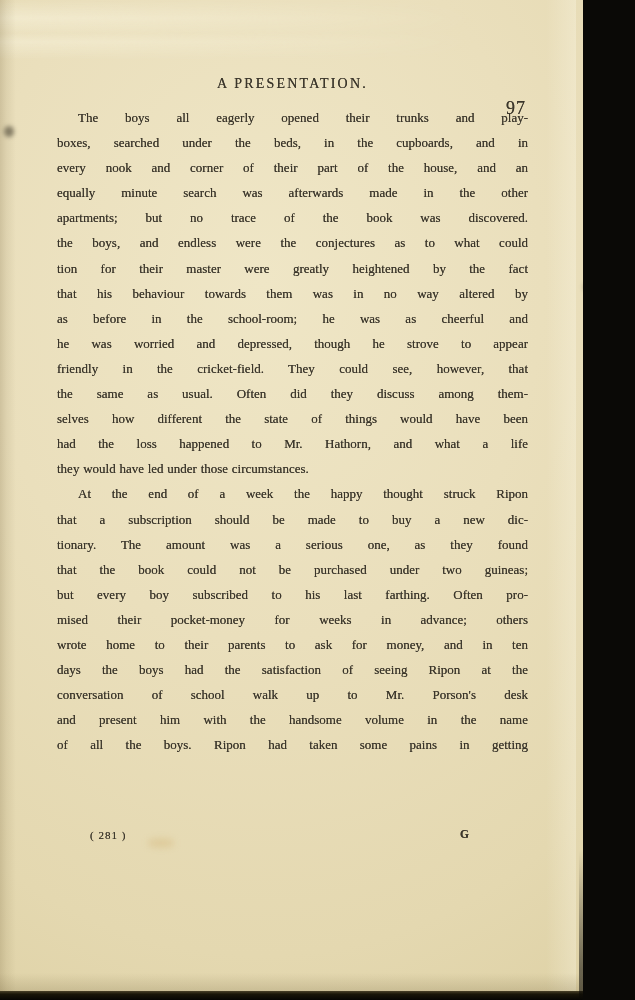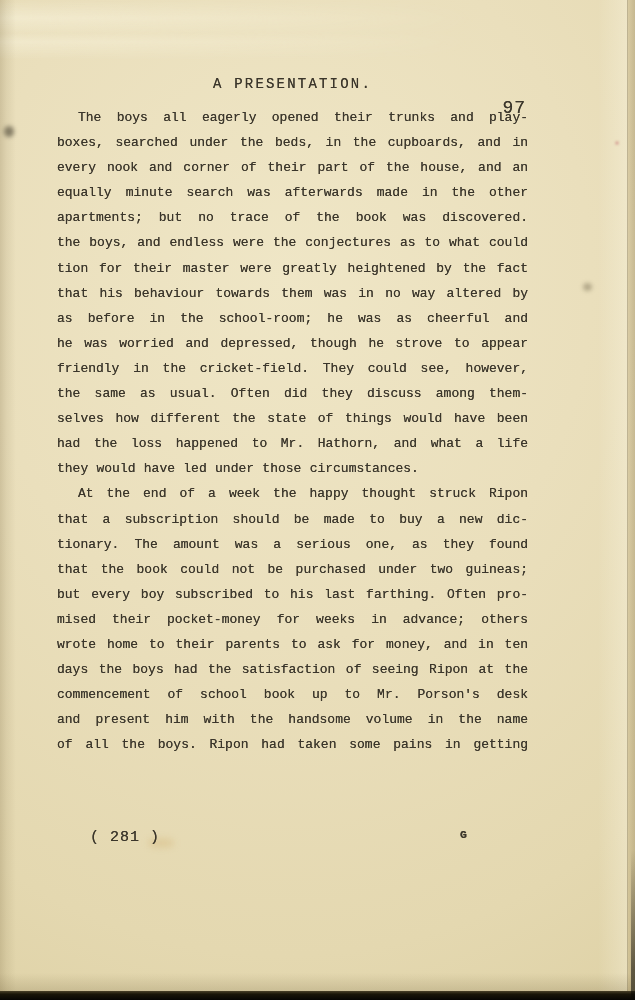--- a/index.html
+++ b/index.html
@@ -4,27 +4,26 @@
 <style>
   html, body {
     margin: 0;
     padding: 0;
     background: #0a0906;
     font-family: "Liberation Serif", "DejaVu Serif", serif;
   }
 
   .scan {
     position: relative;
-    width: 635px;
+    width: 583px;
     height: 1000px;
     overflow: hidden;
     background:
       radial-gradient(ellipse 120% 90% at 45% 28%,
         #efe6c6 0%, #eadfbc 40%, #e4d8b0 75%, #dccfa2 100%);
-    font-family: Liberation Mono, monospace;
   }
 
   
   .streaks {
     position: absolute;
     left: 0; top: 0;
     width: 480px; height: 60px;
     background: linear-gradient(180deg,
       rgba(255,252,235,0) 0%,
       rgba(255,252,235,0.45) 30%,
@@ -139,21 +138,21 @@
   .line.nj  { text-align-last: left; }
 
   .footer {
     position: absolute;
     left: 57px; top: 827px;
     width: 471px; height: 16px;
   }
   .footer-left {
     position: absolute;
     left: 33px; top: 2px;
-    font-size: 15px;
+    font-size: 11px;
     letter-spacing: 1px;
   }
   .footer-right {
     position: absolute;
     left: 403px; top: 1px;
     font-size: 11.5px;
     font-weight: 700;
     letter-spacing: 0.5px;
   }
 </style>
@@ -197,21 +196,21 @@
       <div class="line">had the loss happened to Mr. Hathorn, and what a life</div>
       <div class="line nj">they would have led under those circumstances.</div>
       <div class="line ind">At the end of a week the happy thought struck Ripon</div>
       <div class="line">that a subscription should be made to buy a new dic-</div>
       <div class="line">tionary. The amount was a serious one, as they found</div>
       <div class="line">that the book could not be purchased under two guineas;</div>
       <div class="line">but every boy subscribed to his last farthing. Often pro-</div>
       <div class="line">mised their pocket-money for weeks in advance; others</div>
       <div class="line">wrote home to their parents to ask for money, and in ten</div>
       <div class="line">days the boys had the satisfaction of seeing Ripon at the</div>
-      <div class="line">commencement of school book up to Mr. Porson's desk</div>
+      <div class="line">conversation of school walk up to Mr. Porson's desk</div>
       <div class="line">and present him with the handsome volume in the name</div>
       <div class="line">of all the boys. Ripon had taken some pains in getting</div>
     </div>
 
   <div class="footer">
     <span class="footer-left ink">( 281 )</span>
     <span class="footer-right ink">G</span>
   </div>
 
 </div>

